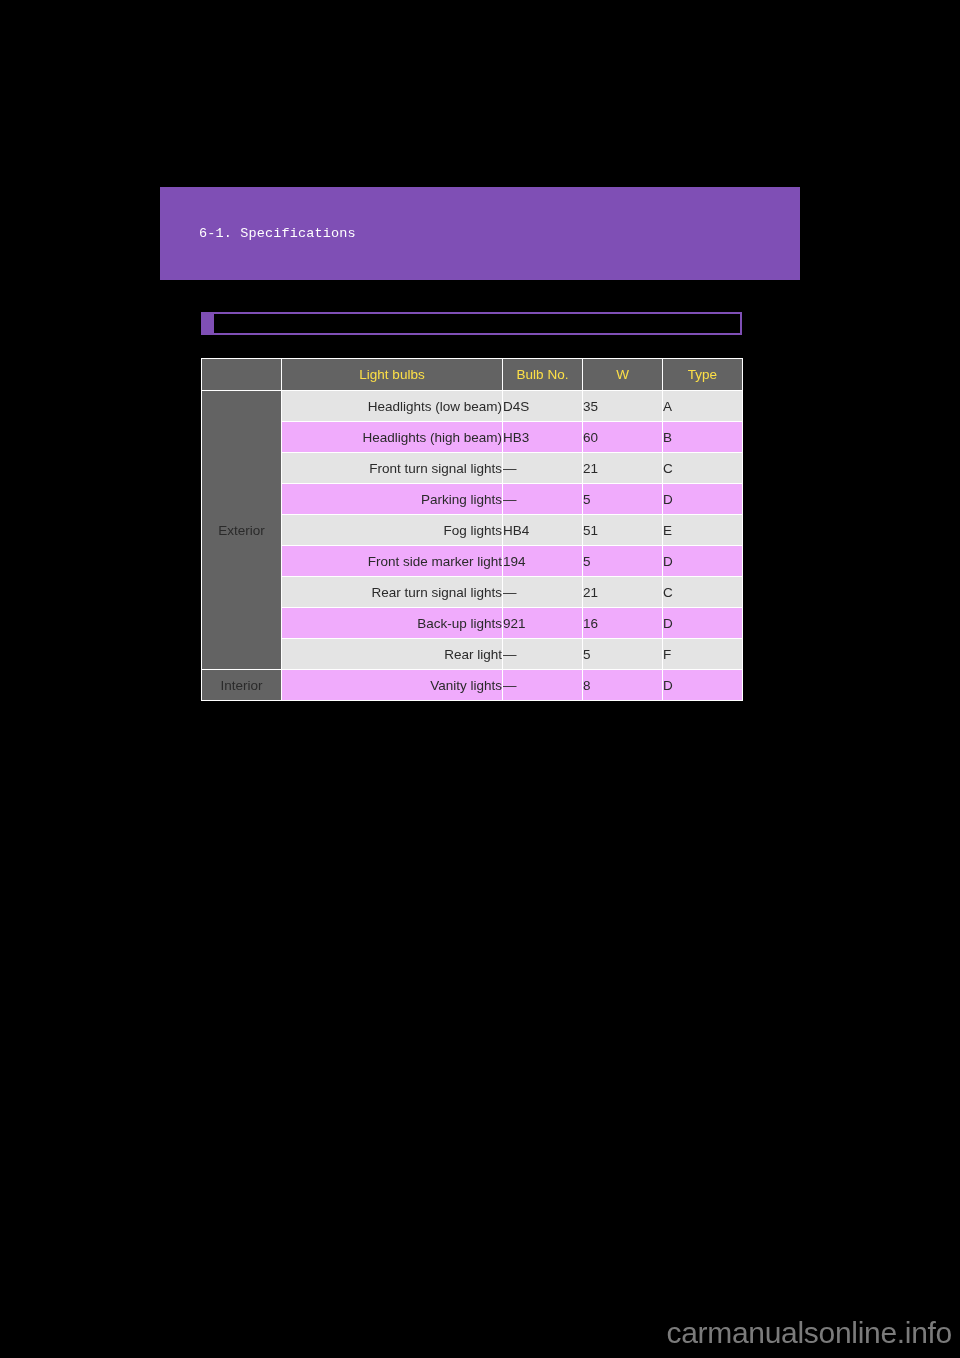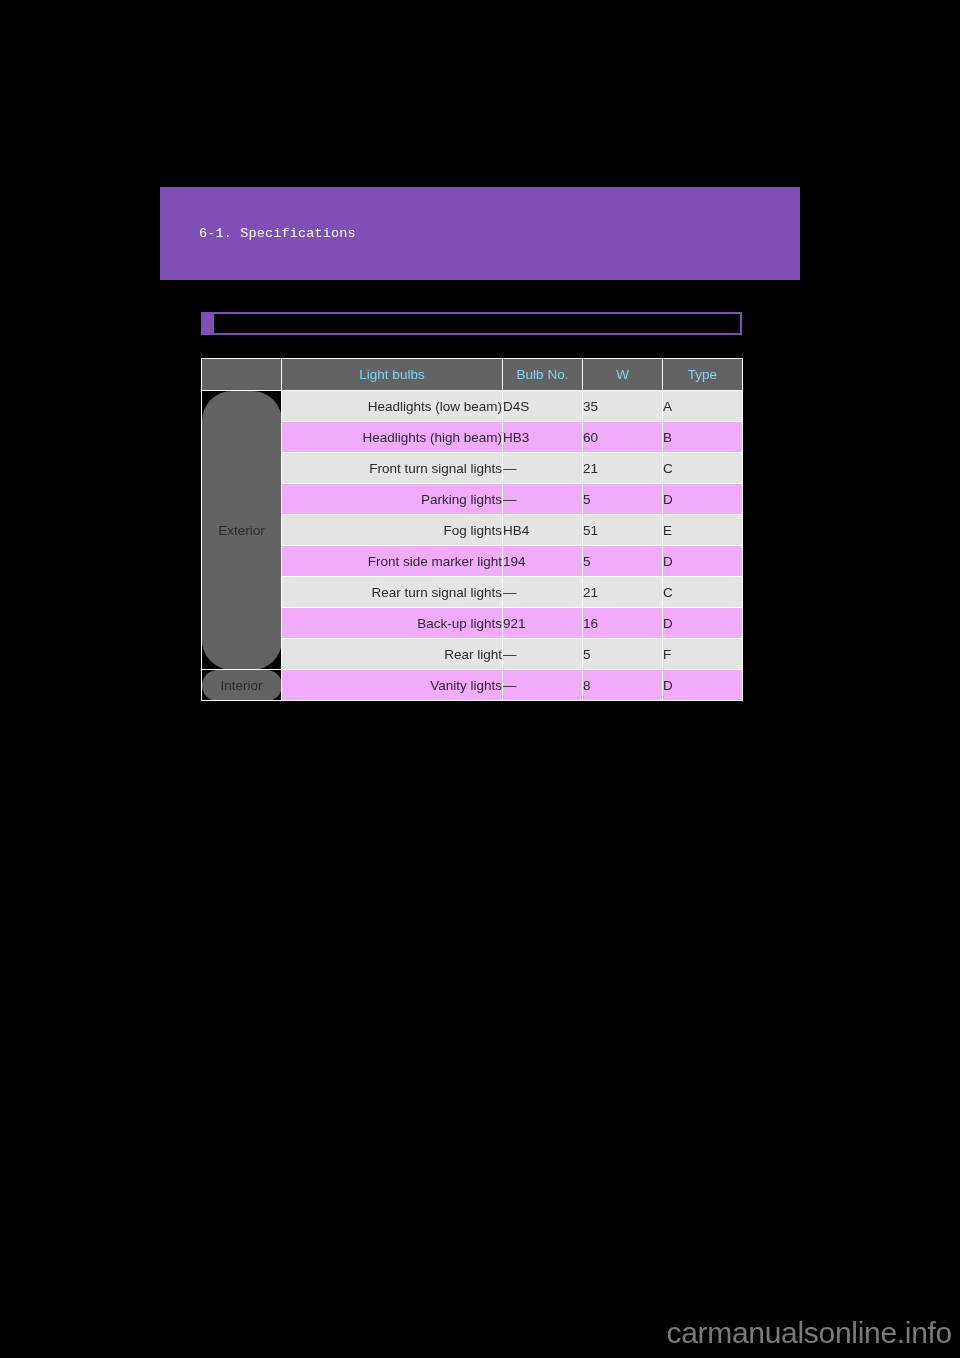--- a/index.html
+++ b/index.html
@@ -90,33 +90,32 @@
     border: 1px solid #ffffff;
     padding: 0;
     height: 30px;
     font-size: 13.5px;
     font-weight: normal;
     color: #2a2a2a;
     vertical-align: middle;
   }
   table.bulb-table thead th {
     background: #636363;
-    color: #7dd3fc;
+    color: #fde047;
     height: 31px;
     text-align: center;
   }
   table.bulb-table thead th.blank-head {
     background: #636363;
   }
   td.group-cell {
     background: #636363;
     color: #ffffff;
     text-align: center;
     font-size: 13.5px;
-    border-radius: 30px;
   }
   td.name-cell {
     text-align: right;
     padding-left: 11px;
   }
   td.val-cell {
     text-align: left;
   }
   tr.row-odd td.name-cell,
   tr.row-odd td.val-cell { background: #e4e4e4; }

